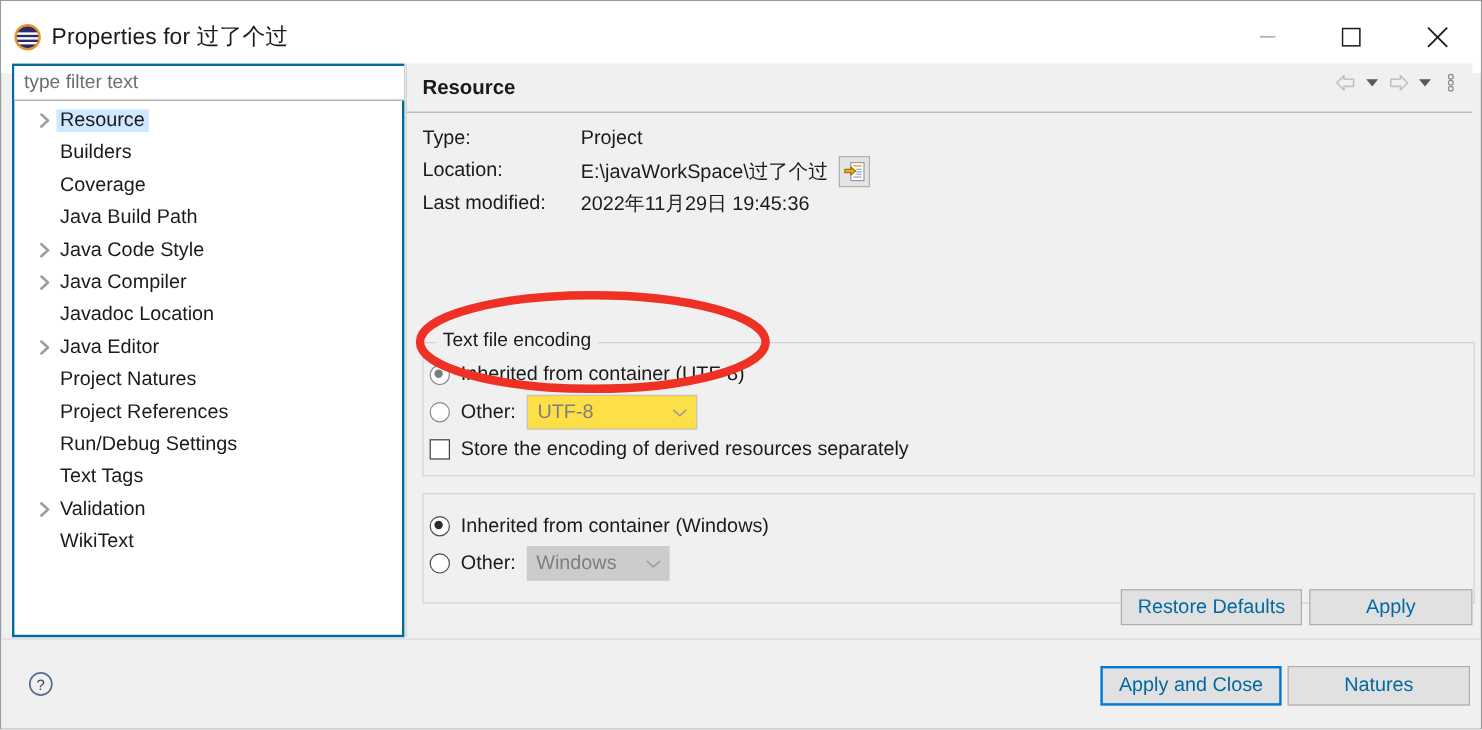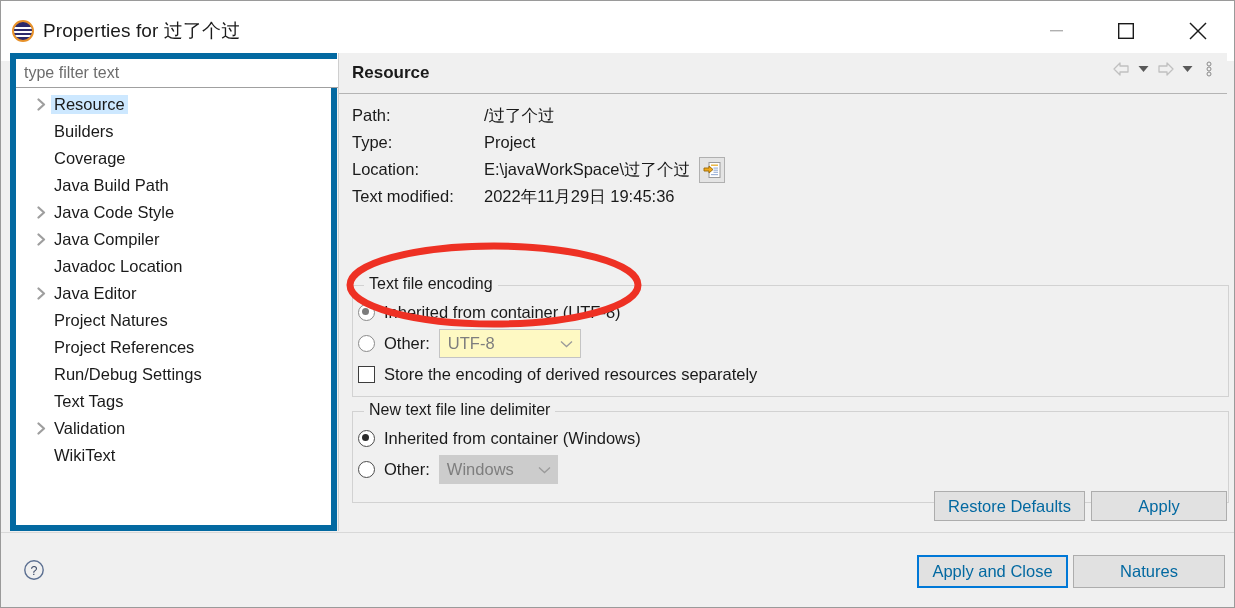--- a/index.html
+++ b/index.html
@@ -63,21 +63,21 @@
   #btn-min { margin-right: 22px; }
   #btn-max { margin-right: 24px; }
   #btn-close { margin-right: 12px; }
 
   
   #left-panel {
     position: absolute;
     left: 9px; top: 52px;
     width: 327px; height: 478px;
     background: #ffffff;
-    border: 6px solid #0369a1;
+    border: 2px solid #0369a1;
   }
   #filter-input {
     position: absolute;
     left: 0; top: 0;
     width: 325px; height: 29px;
     border: none;
     border-bottom: 1px solid #a0a0a0;
     background: #ffffff;
     font-family: "Liberation Sans", sans-serif;
     font-size: 16px;
@@ -241,21 +241,21 @@
   
   .combo {
     height: 29px;
     margin-left: 9px;
     display: flex;
     align-items: center;
     flex: 0 0 auto;
   }
   .combo.disabled-light {
     width: 142px;
-    background: #fef9c3;
+    background: #fde047;
     border: 1px solid #c4c4c4;
   }
   .combo.disabled-gray {
     width: 119px;
     background: #cccccc;
     border: none;
   }
   .combo-text {
     font-size: 16.5px;
     color: #7e7e7e;
@@ -463,45 +463,41 @@
           <svg width="6" height="16" viewBox="0 0 6 16">
             <circle cx="3" cy="3" r="2" fill="none" stroke="#8a8a8a" stroke-width="1"></circle>
             <circle cx="3" cy="8" r="2" fill="none" stroke="#8a8a8a" stroke-width="1"></circle>
             <circle cx="3" cy="13" r="2" fill="none" stroke="#8a8a8a" stroke-width="1"></circle>
           </svg>
         </div>
       </div>
     </div>
 
     <div id="props">
-      <div class="prop-row">
-        <span class="prop-label">Path:</span>
-        <span class="prop-value">/过了个过</span>
-      </div>
       <div class="prop-row">
         <span class="prop-label">Type:</span>
         <span class="prop-value">Project</span>
       </div>
       <div class="prop-row">
         <span class="prop-label">Location:</span>
         <span class="prop-value">E:\javaWorkSpace\过了个过</span>
         <span id="location-browse">
           <svg width="18" height="18" viewBox="0 0 18 18">
             <rect x="6" y="1.5" width="11" height="15" fill="#ffffff" stroke="#9a9a9a" stroke-width="1"></rect>
             <rect x="8" y="3.5" width="7" height="1.4" fill="#e8b33a"></rect>
             <rect x="10.5" y="6.5" width="4.5" height="1.2" fill="#9fb4d8"></rect>
             <rect x="10.5" y="8.6" width="4.5" height="1.2" fill="#9fb4d8"></rect>
             <rect x="10.5" y="10.7" width="4.5" height="1.2" fill="#9fb4d8"></rect>
             <rect x="8" y="13" width="7" height="1.2" fill="#9fb4d8"></rect>
             <path d="M1 7 L6 7 L6 5 L10 8.5 L6 12 L6 10 L1 10 Z" fill="#f0a818" stroke="#9a6a08" stroke-width="0.9" stroke-linejoin="round"></path>
           </svg>
         </span>
       </div>
       <div class="prop-row">
-        <span class="prop-label">Text modified:</span>
+        <span class="prop-label">Last modified:</span>
         <span class="prop-value">2022年11月29日 19:45:36</span>
       </div>
     </div>
 
     <div class="groupbox" id="group-encoding">
       <div class="group-title">Text file encoding</div>
 
       <div class="ctl-row" style="margin-top:11px;">
         <span class="radio checked dim"></span>
         <span class="ctl-label">Inherited from container (UTF-8)</span>
@@ -520,21 +516,20 @@
         </span>
       </div>
 
       <div class="ctl-row">
         <span class="checkbox"></span>
         <span class="ctl-label">Store the encoding of derived resources separately</span>
       </div>
     </div>
 
     <div class="groupbox" id="group-delimiter">
-      <div class="group-title">New text file line delimiter</div>
 
       <div class="ctl-row" style="margin-top:11px;">
         <span class="radio checked"></span>
         <span class="ctl-label">Inherited from container (Windows)</span>
       </div>
 
       <div class="ctl-row">
         <span class="radio"></span>
         <span class="ctl-label">Other:</span>
         <span class="combo disabled-gray">

